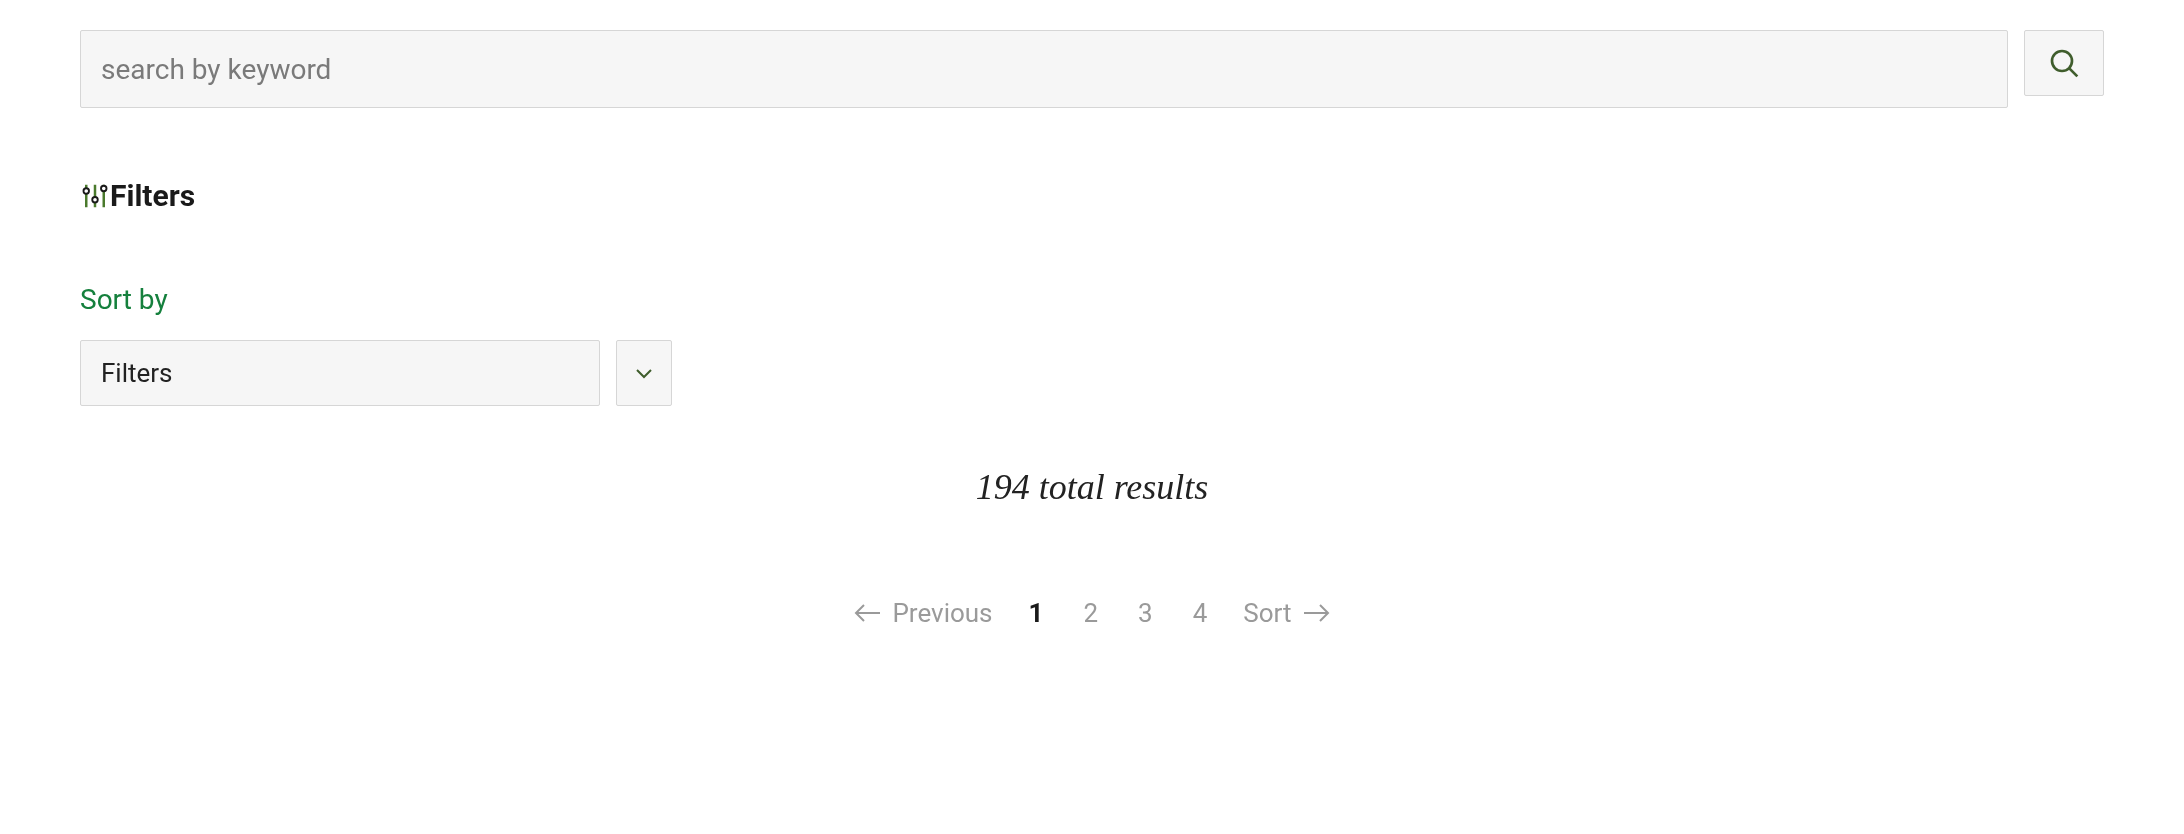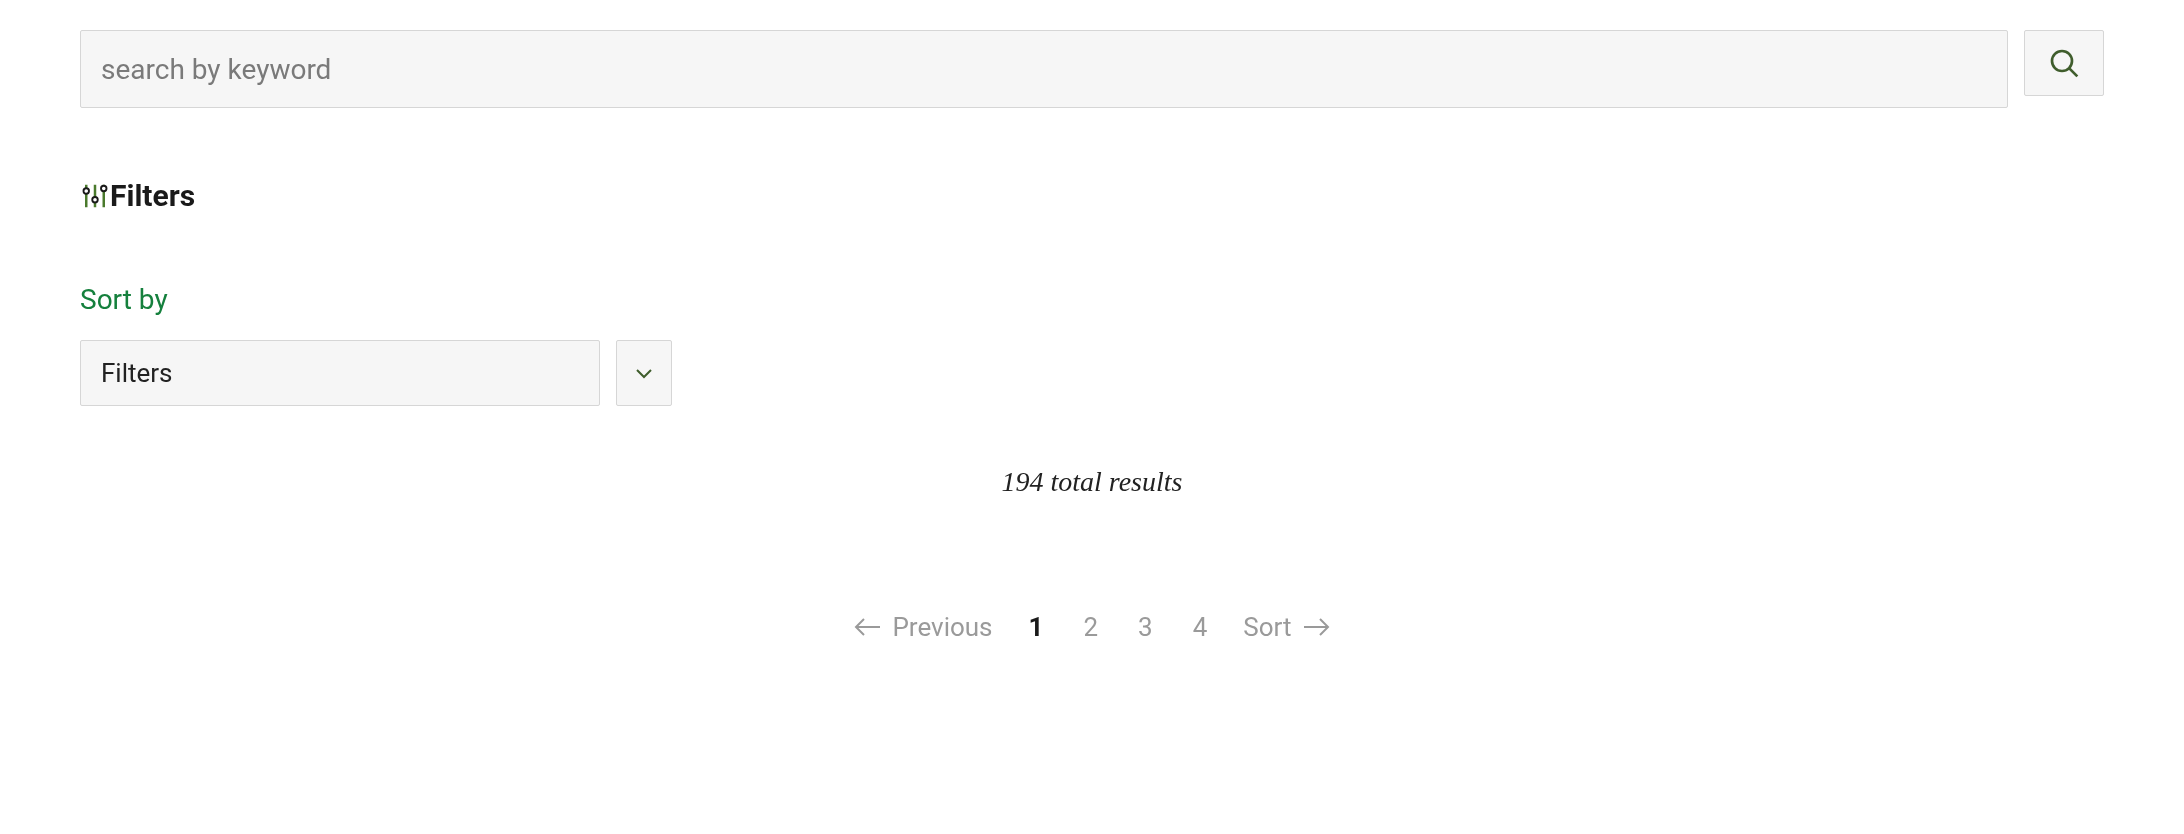--- a/index.html
+++ b/index.html
@@ -106,27 +106,27 @@
   .sort-dropdown-btn svg {
     width: 24px;
     height: 24px;
     stroke: #3f5d2c;
     stroke-width: 2;
     fill: none;
   }
   .results-count {
     margin-top: 60px;
     text-align: center;
-    font-size: 28px;
+    font-size: 36px;
     font-style: italic;
     color: #222;
     font-family: Georgia, 'Times New Roman', serif;
   }
   .pagination {
-    margin-top: 114px;
+    margin-top: 90px;
     display: flex;
     justify-content: center;
     align-items: center;
     gap: 32px;
     font-size: 26px;
   }
   .page-prev, .page-next {
     display: flex;
     align-items: center;
     gap: 10px;

